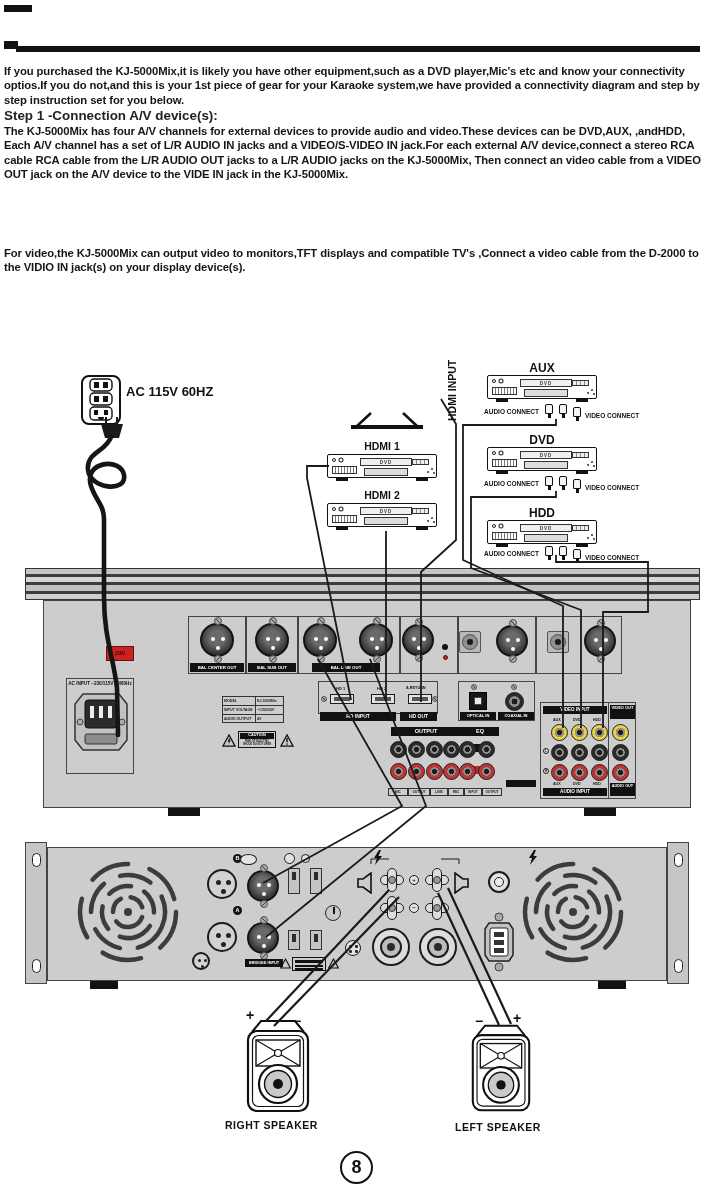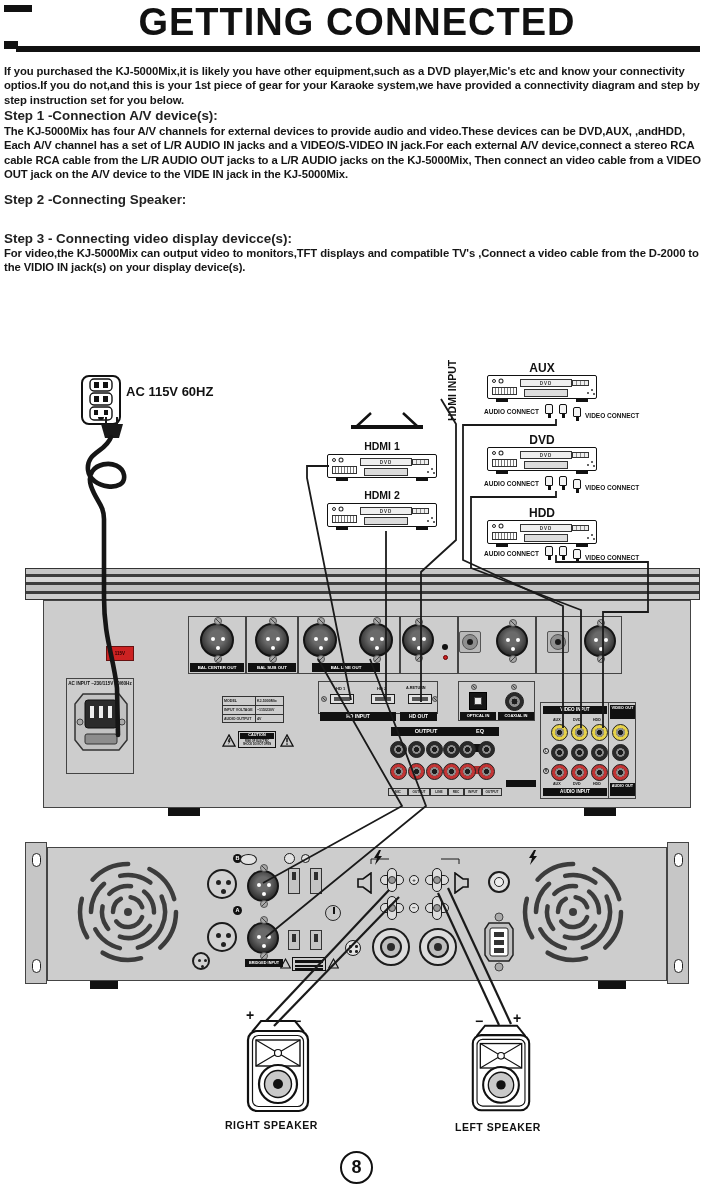--- a/index.html
+++ b/index.html
@@ -85,28 +85,25 @@
   .cables { position:absolute; left:0; top:0; z-index:9; pointer-events:none; }
   .under { z-index:1; } .mid { z-index:3; }
 </style>
 </head>
 <body>
 
 <div class="page">
 
   <div class="mark" style="left:4px;top:5px;width:28px;height:7px;"></div>
   <div class="mark" style="left:4px;top:41px;width:14px;height:8px;"></div>
-  <div class="title">GETTING CONNECTED</div>
   <div class="rule"></div>
 
   <div class="para" style="top:64px;">If you purchased the KJ-5000Mix,it is likely you have other equipment,such as a DVD player,Mic's etc and know your connectivity optios.If you do not,and this is your 1st piece of gear for your Karaoke system,we have provided a connectivity diagram and step by step instruction set for you below.</div>
   <div class="shead" style="top:108px;">Step 1 -Connection A/V device(s):</div>
   <div class="para" style="top:124px;">The KJ-5000Mix has four A/V channels for external devices to provide audio and video.These devices can be DVD,AUX, ,andHDD, Each A/V channel has a set of L/R AUDIO IN jacks and a VIDEO/S-VIDEO IN jack.For each external A/V device,connect a stereo RCA cable RCA cable from the L/R AUDIO OUT jacks to a L/R AUDIO jacks on the KJ-5000Mix, Then connect an video cable from a VIDEO OUT jack on the A/V device to the VIDE IN jack in the KJ-5000Mix.</div>
-  <div class="shead" style="top:192px;">Step 2 -Connecting Speaker:</div>
-  <div class="shead" style="top:231px;">Step 3 - Connecting video display devicce(s):</div>
   <div class="para" style="top:246px;">For video,the KJ-5000Mix can output video to monitors,TFT displays and compatible TV's ,Connect a video cable from the D-2000 to the VIDIO IN jack(s) on your display device(s).</div>
 
   <svg class="abs mid" style="left:80px;top:374px;" width="42" height="52" viewBox="0 0 42 52">
     <rect x="2" y="2" width="38" height="48" rx="7" fill="#fff" stroke="#111" stroke-width="2"></rect>
     <g stroke="#111" stroke-width="1.4" fill="#fff">
       <rect x="10" y="5" width="22" height="12" rx="4"></rect>
         <rect x="10" y="19" width="22" height="12" rx="4"></rect>
         <rect x="10" y="33" width="22" height="13" rx="4"></rect>
     </g>
     <g fill="#111">

